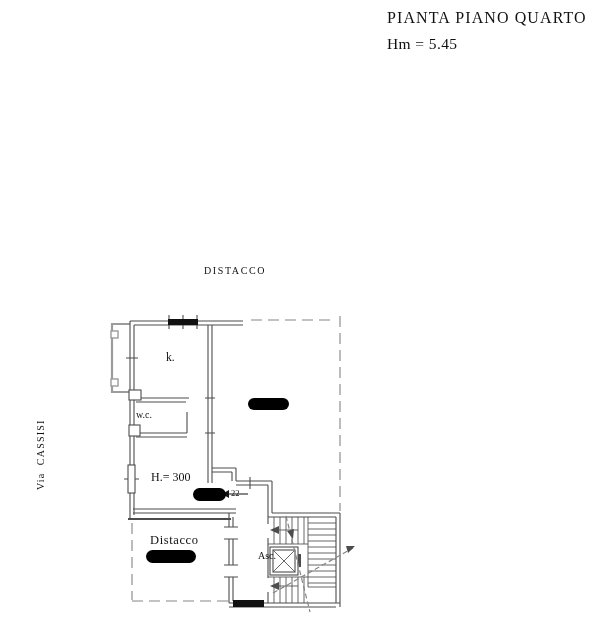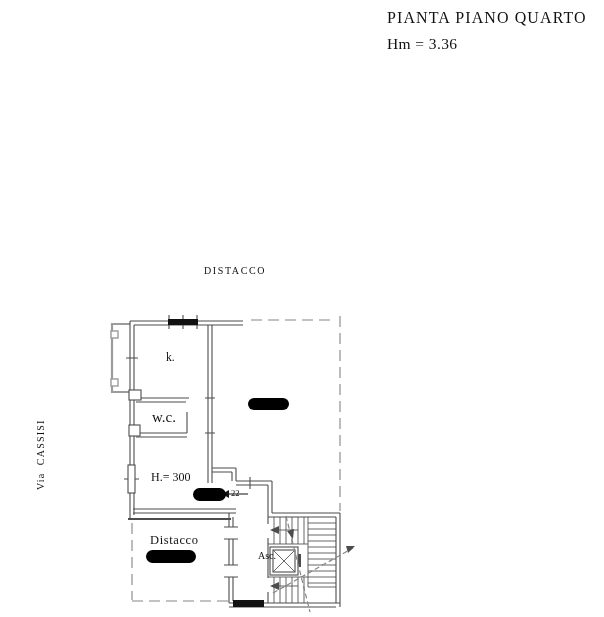--- a/index.html
+++ b/index.html
@@ -20,21 +20,21 @@
   .balcnotch{stroke:var(--balcony);fill:#fff;stroke-width:1.4;}
   .fillwall{fill:var(--wall);}
   .fillink{fill:var(--ink);}
   .lbl{position:absolute;white-space:pre;line-height:1.15;color:var(--ink);}
   .title{left:387px;top:9px;font-size:16px;letter-spacing:1.1px;}
   .subtitle{left:387px;top:35px;font-size:15.5px;letter-spacing:.4px;}
   .setback-top{left:204px;top:265px;font-size:10px;letter-spacing:1.6px;}
   .street{left:-24px;top:449px;width:130px;text-align:center;font-size:10px;
           letter-spacing:1.2px;transform:rotate(-90deg);}
   .kitchen{left:166px;top:351px;font-size:11.5px;}
-  .wc{left:152px;top:409px;font-size:15px;}
+  .wc{left:136px;top:409px;font-size:10px;}
   .h300{left:151px;top:471px;font-size:12px;}
   .setback-bottom{left:150px;top:533px;font-size:12.5px;letter-spacing:.6px;}
   .asc{left:258px;top:550px;font-size:10px;}
   .d45{left:231px;top:489px;font-size:8.5px;}
   .redact{position:absolute;background:var(--redaction);border-radius:7px;}
   .b1{left:248px;top:398px;width:41px;height:12px;}
   .b2{left:193px;top:488px;width:33px;height:13px;}
   .b3{left:146px;top:550px;width:50px;height:13px;}
 </style>
 </head>
@@ -113,21 +113,21 @@
       <polygon class="fillwall" points="355,546 348,553 346,546"></polygon>
     </g>
 
     <g>
       <polygon class="fillink" points="222,494 229,490 229,498"></polygon>
       <path class="leader" d="M229 494 H248"></path>
     </g>
   </svg>
 
   <div class="lbl title">PIANTA PIANO QUARTO</div>
-  <div class="lbl subtitle">Hm = 3.36</div>
+  <div class="lbl subtitle">Hm = 5.45</div>
   <div class="lbl setback-top">DISTACCO</div>
   <div class="lbl street">Via  CASSISI</div>
   <div class="lbl kitchen">k.</div>
   <div class="lbl wc">w.c.</div>
   <div class="lbl h300">H.= 300</div>
   <div class="lbl setback-bottom">Distacco</div>
   <div class="lbl asc">Asc.</div>
   <div class="lbl d45">22</div>
 
   <div class="redact b1"></div>

